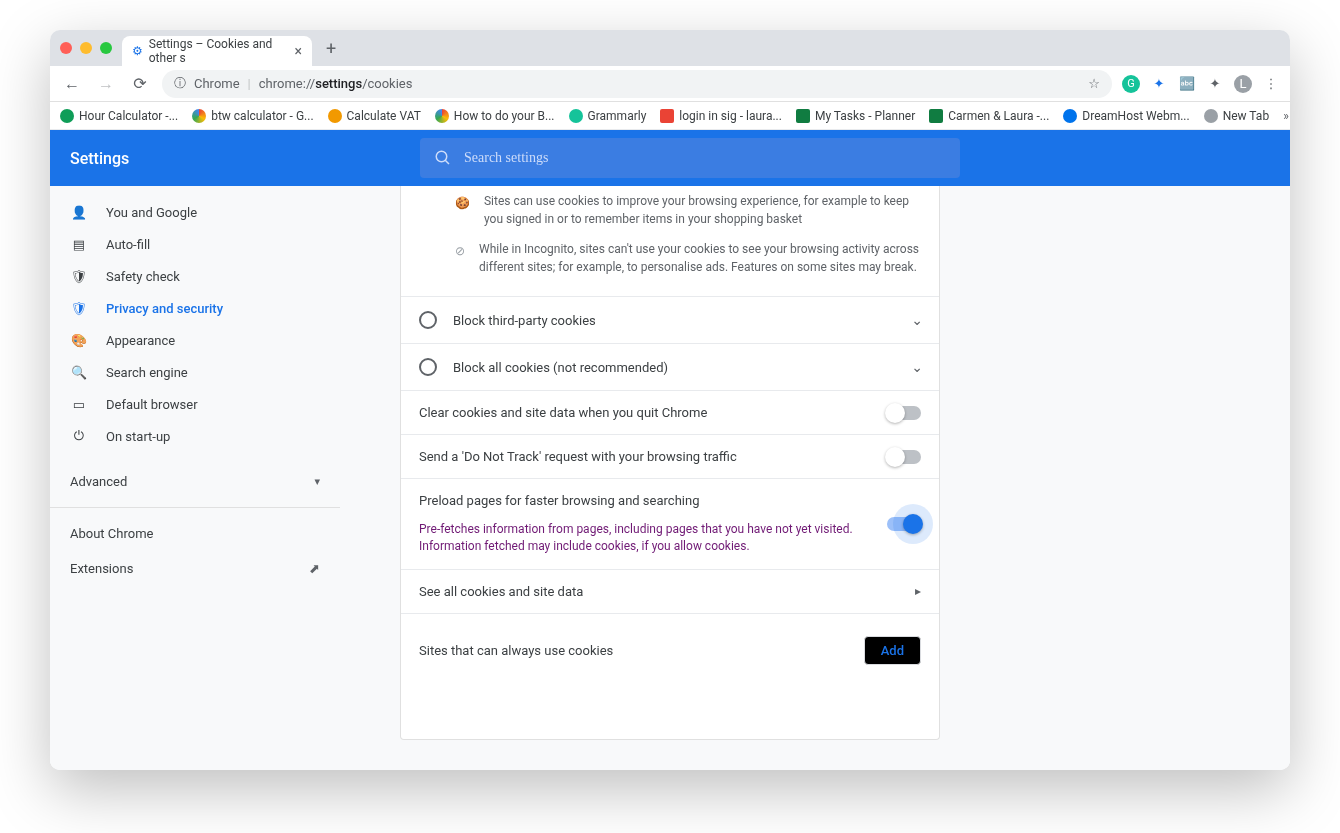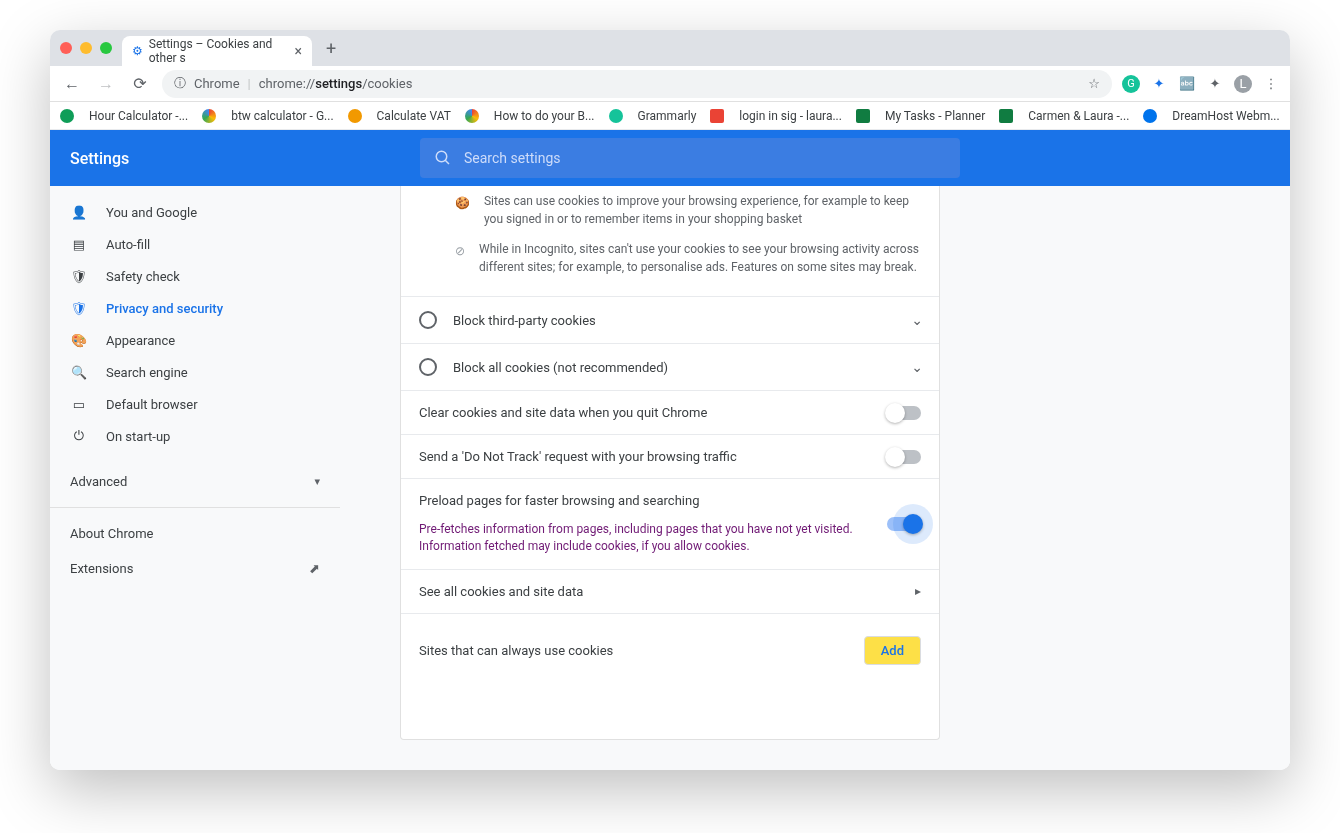--- a/index.html
+++ b/index.html
@@ -21,29 +21,29 @@
 .nav-btn { color:#5f6368; width:24px; text-align:center; font-size:16px; }
 .omnibox { flex:1; height:28px; background:#f1f3f4; border-radius:14px; display:flex; align-items:center; padding:0 12px; gap:8px; font-size:13px; color:#5f6368; }
 .omnibox .bold{ color:#202124; font-weight:500; }
 .star { color:#5f6368; }
 .ext-icons { display:flex; gap:10px; align-items:center; }
 .ext-icons span { width:18px; height:18px; display:inline-flex; align-items:center; justify-content:center; font-size:13px; }
 .avatar { width:22px; height:22px; border-radius:50%; background:#9aa0a6; color:#fff; display:flex; align-items:center; justify-content:center; font-size:11px; }
 
 
 .bookbar { height:28px; background:#fff; border-bottom:1px solid #e8eaed; display:flex; align-items:center; padding:0 10px; gap:14px; font-size:12px; color:#3c4043; }
-.bookbar .bm { display:flex; align-items:center; gap:15px; white-space:nowrap; }
+.bookbar .bm { display:flex; align-items:center; gap:5px; white-space:nowrap; }
 .bookbar .bm .bi { width:14px; height:14px; border-radius:2px; display:inline-block; }
 .bookbar .more { margin-left:auto; color:#5f6368; }
 
 
 .settings-header { height:56px; background:#1a73e8; color:#fff; display:flex; align-items:center; padding:0 20px; gap:30px; }
 .settings-title { font-size:16px; font-weight:500; width:320px; }
 .search-wrap { background:#3b7de2; border-radius:4px; height:40px; width:540px; display:flex; align-items:center; padding:0 14px; gap:12px; color:#e8f0fe; font-size:14px; }
-.search-wrap input { background:transparent; border:none; outline:none; color:#ffffff; font-size:14px; flex:1; }
+.search-wrap input { background:transparent; border:none; outline:none; color:#ffffff; font-size:14px; flex:1;font-family:Liberation Serif, serif; }
 .search-wrap input::placeholder { color:#cddcfa; }
 
 
 .body { flex:1; display:flex; background:#f8f9fa; overflow:hidden; }
 .sidebar { width:290px; background:#f8f9fa; padding-top:10px; font-size:13px; color:#3c4043; }
 .side-item { display:flex; align-items:center; gap:18px; height:32px; padding:0 20px; cursor:pointer; }
 .side-item.active { color:#1a73e8; font-weight:500; }
 .side-item .sicon { width:18px; text-align:center; color:inherit; }
 .side-item.active .sicon { color:#1a73e8; }
 .side-section { margin-top:12px; }
@@ -70,21 +70,21 @@
 .toggle { width:34px; height:14px; background:#bdc1c6; border-radius:10px; position:relative; flex-shrink:0; }
 .toggle::after { content:""; position:absolute; top:-3px; left:-2px; width:20px; height:20px; background:#fff; border-radius:50%; box-shadow:0 1px 3px rgba(0,0,0,0.3); }
 .toggle.on { background:#9cc0f9; }
 .toggle.on::after { left:16px; background:#1a73e8; }
 .toggle.halo::before { content:""; position:absolute; top:-13px; left:6px; width:40px; height:40px; background:rgba(26,115,232,0.15); border-radius:50%; }
 
 .link-row { display:flex; align-items:center; justify-content:space-between; padding:14px 18px; }
 .link-row .arr { color:#5f6368; font-size:12px; }
 
 .section-row { display:flex; align-items:center; justify-content:space-between; padding:22px 18px 10px; }
-.add-btn { border:1px solid #dadce0; background:#fde047; color:#1a73e8; font-size:13px; padding:6px 16px; border-radius:4px; cursor:pointer; font-weight:500; }
+.add-btn { border:1px solid #dadce0; background:#000000; color:#1a73e8; font-size:13px; padding:6px 16px; border-radius:4px; cursor:pointer; font-weight:500; }
 .empty { padding:6px 18px 20px 50px; font-size:13px; color:#5f6368; }
 
 svg { display:block; }
 </style>
 </head>
 <body>
 
 <div class="window-frame">
 
   <div class="titlebar">

